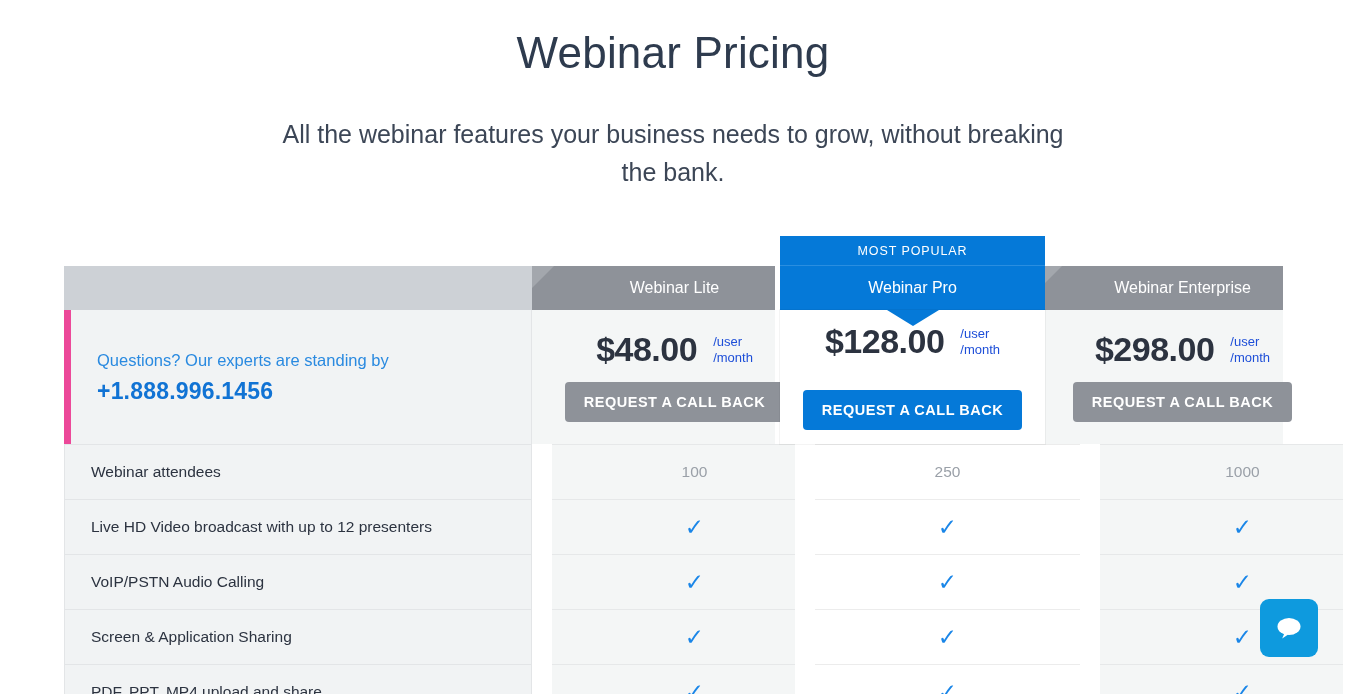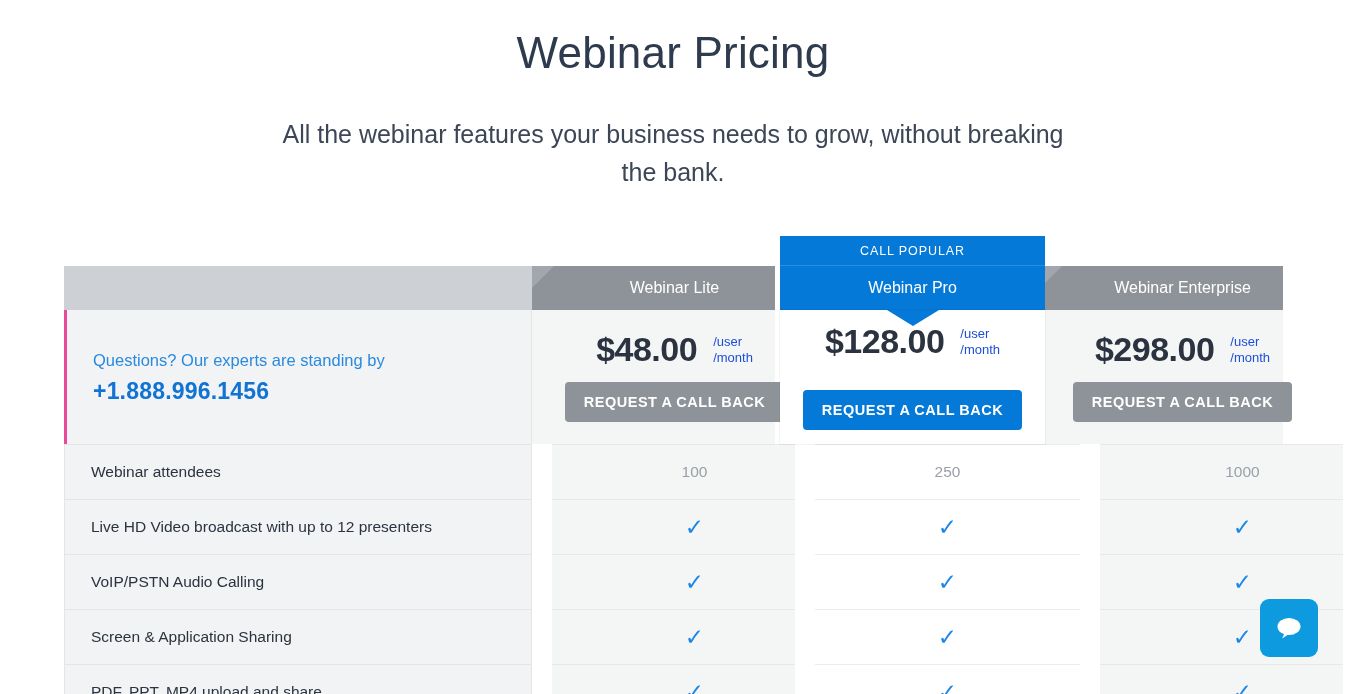--- a/index.html
+++ b/index.html
@@ -156,21 +156,21 @@
     font-family:"Liberation Sans", sans-serif;
     white-space:nowrap;
   }
   .cta-gray { background:#8e9299; }
   .cta-blue { background:#0579d8; }
 
   
   .info-panel {
     height:134px;
     background:#f1f3f4;
-    border-left:3px solid #ec4899;
+    border-left:7px solid #ec4899;
     border-right:1px solid #e3e5e7;
     display:flex;
     flex-direction:column;
     justify-content:center;
     padding-left:26px;
   }
   .info-text {
     color:#2a8ae0;
     font-size:16.5px;
     line-height:1.4;
@@ -345,21 +345,21 @@
         </div>
       <div class="col-pro feat-cell pro-cell">
           <span class="check">✓</span>
         </div>
       <div class="col-plan feat-cell">
           <span class="check">✓</span>
         </div>
     </div>
 
     <div class="pro-card">
-      <div class="pro-banner">CALL POPULAR</div>
+      <div class="pro-banner">MOST POPULAR</div>
       <div class="pro-head">Webinar Pro</div>
       <div class="pro-notch"></div>
       <div class="pro-body price-block">
         <div class="price-line">
           <span class="price-amount">$128.00</span>
           <span class="price-unit">
             <span>/user</span><br>
             <span>/month</span>
           </span>
         </div>

